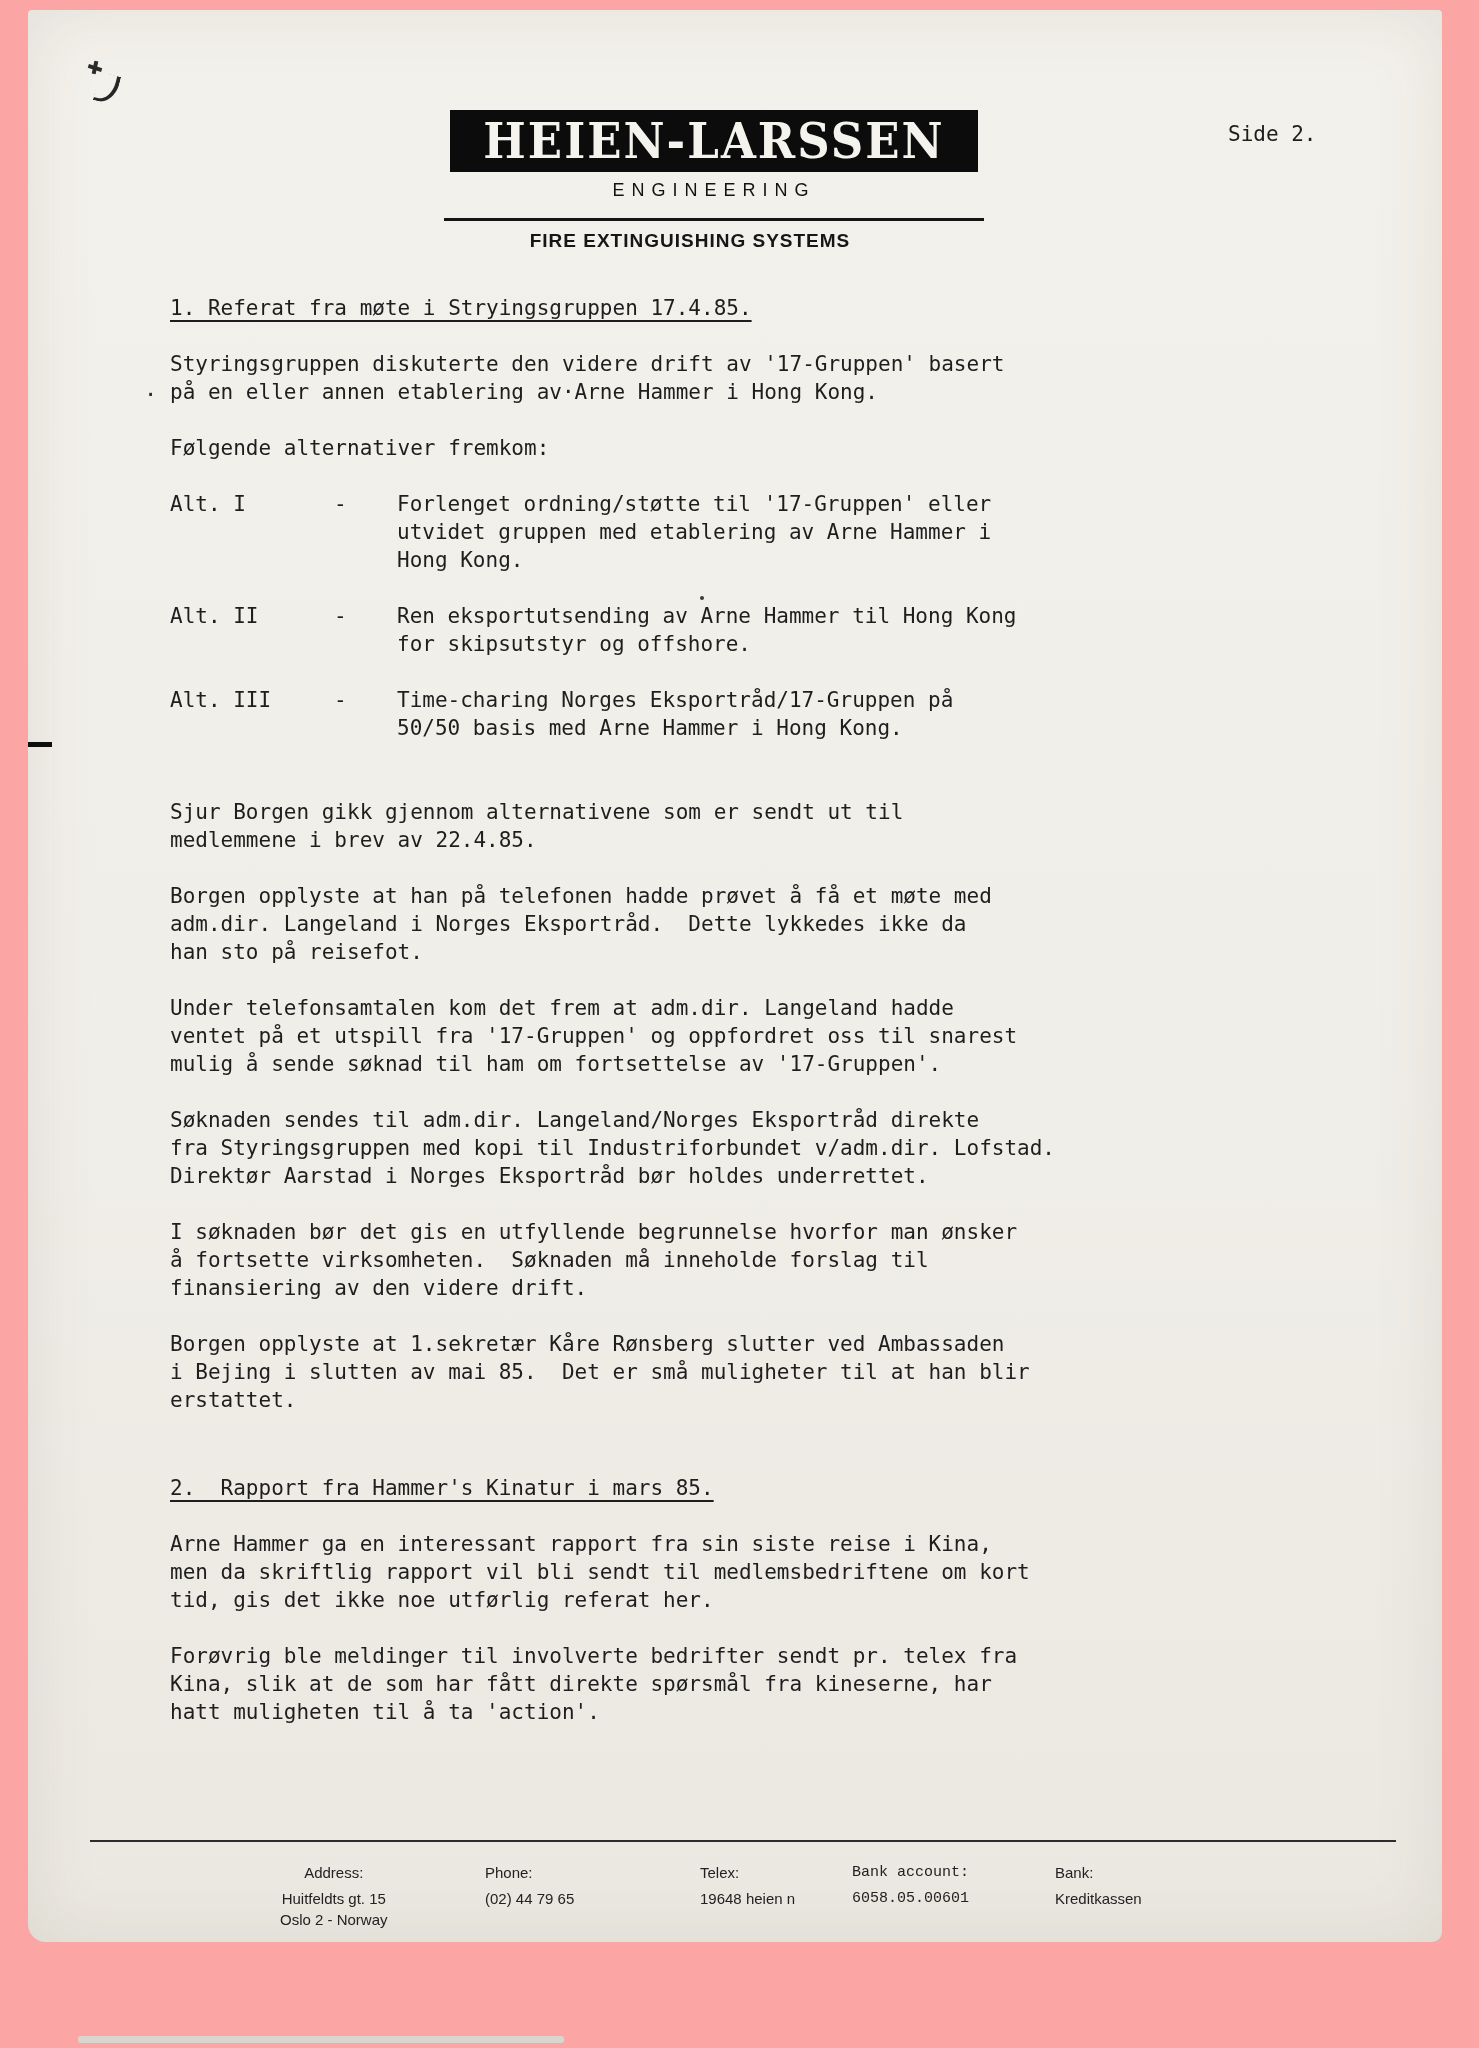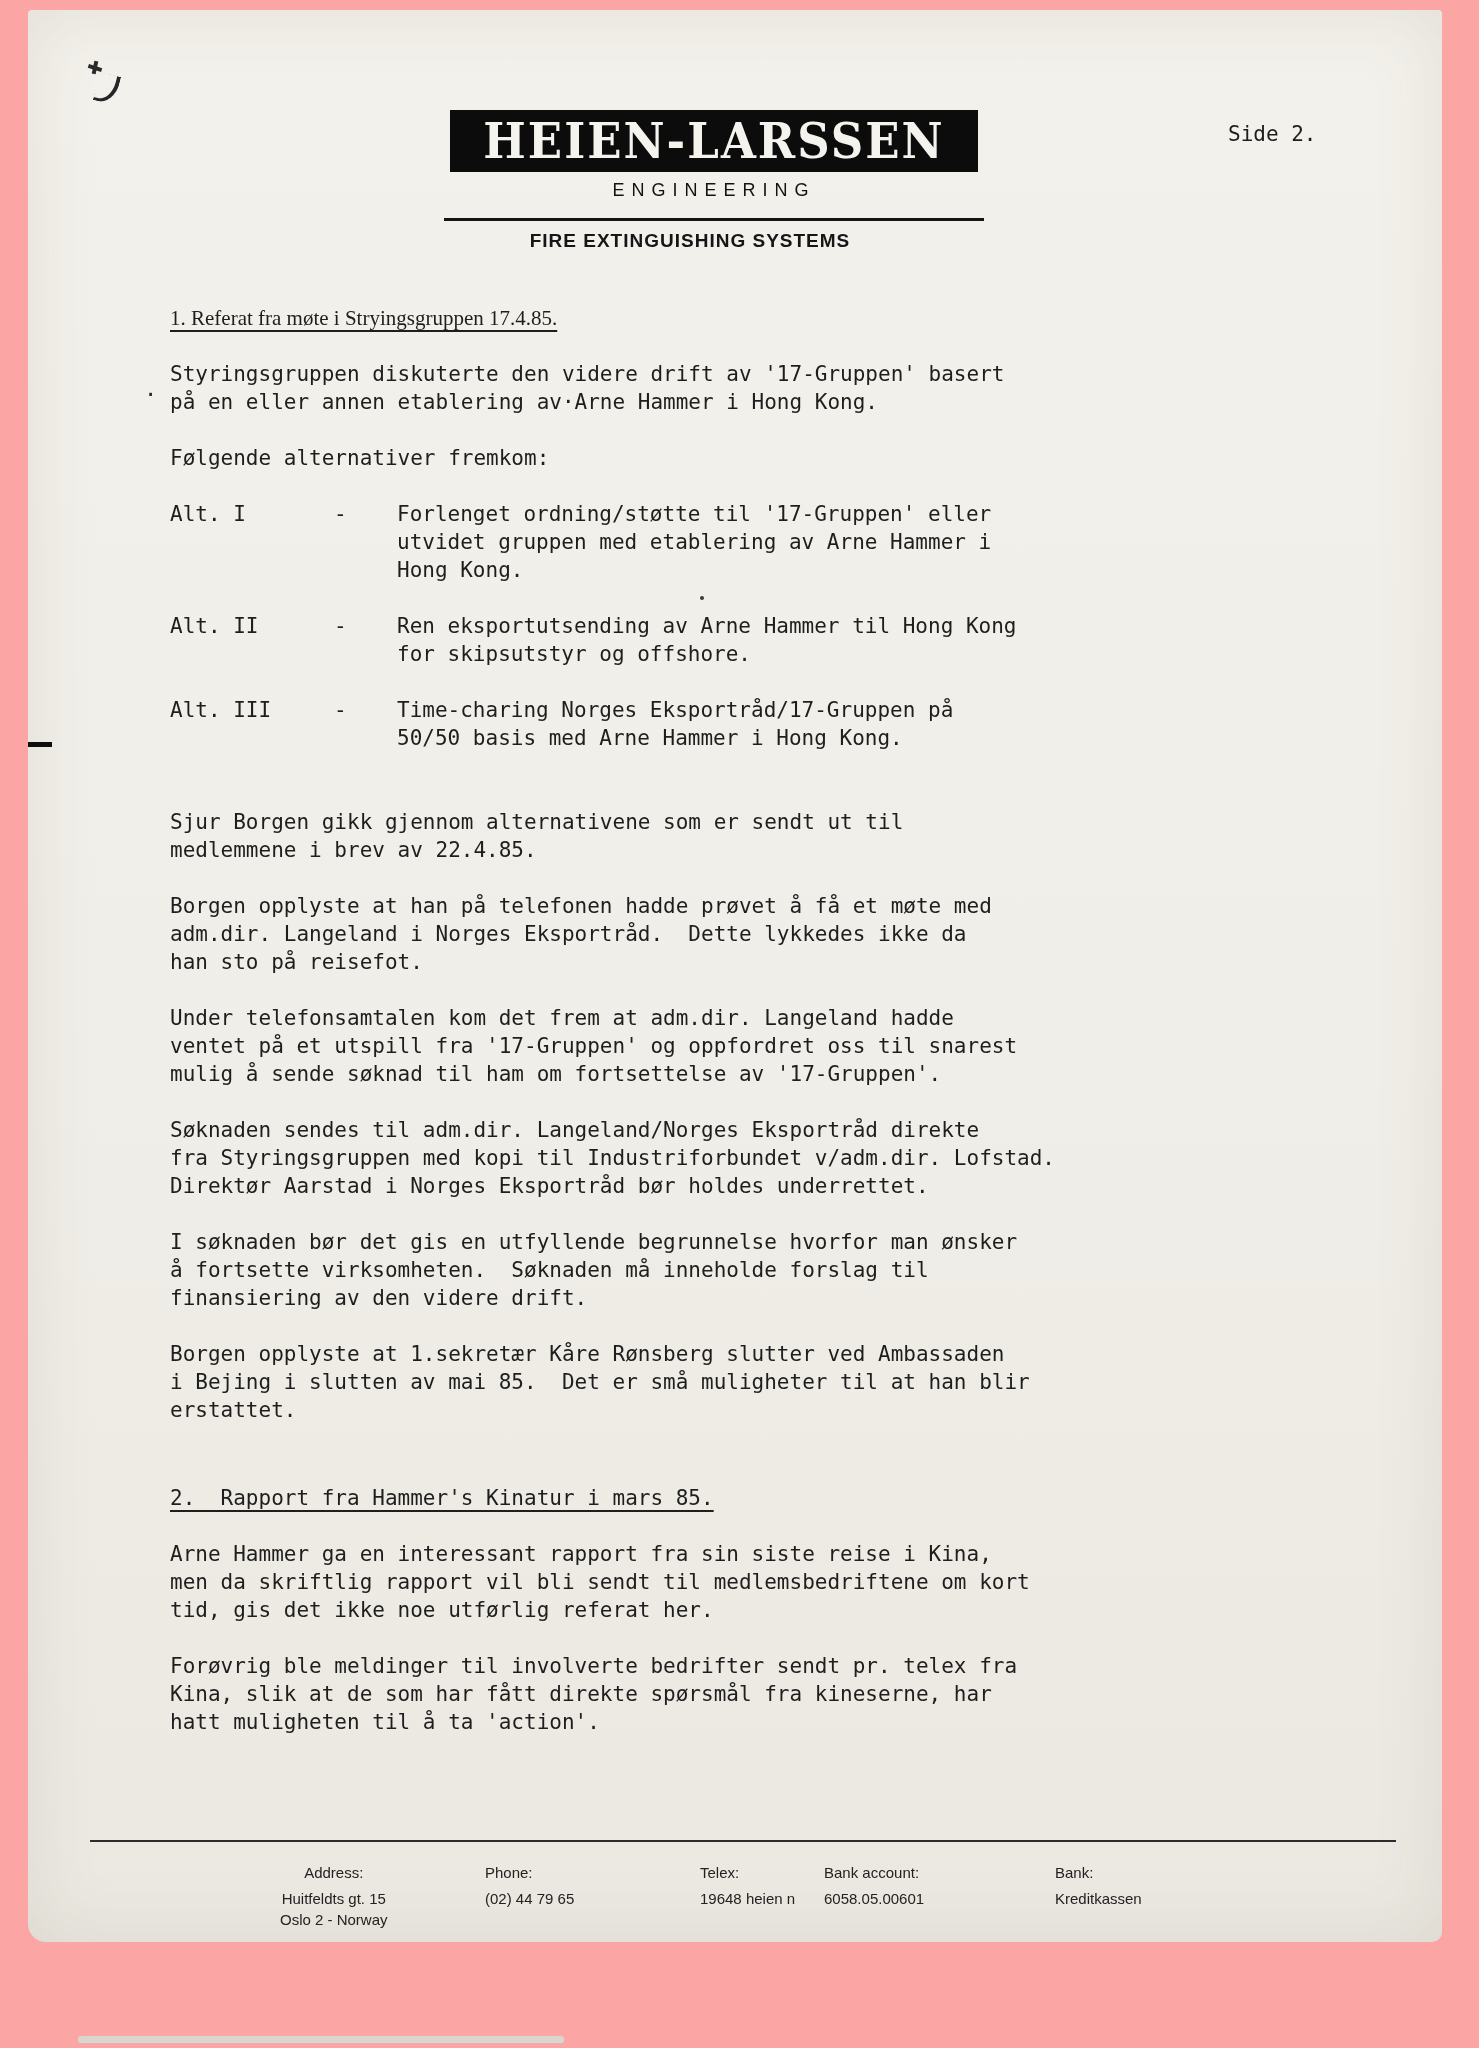--- a/index.html
+++ b/index.html
@@ -60,21 +60,21 @@
   
   .doc-body {
     position: absolute; left: 142px; top: 278px; width: 1120px;
     font-size: 21px; line-height: 28px; color: #1e1e1e;
   }
   .doc-body p, .doc-body h2 {
     margin: 28px 0 0 0;
     font-size: 21px; line-height: 28px; font-weight: 400;
     white-space: pre-wrap;
   }
-  .doc-body h2.first { margin-top: 16px; font-family: Liberation Serif, serif; }
+  .doc-body h2.first { margin-top: 6px; }
   .doc-heading span {
     text-decoration: underline;
     text-underline-offset: 5px;
     text-decoration-thickness: 2px;
   }
   .alt-row { display: flex; margin-top: 28px; }
   .alt-label { width: 164px; flex: 0 0 164px; white-space: pre; }
   .alt-sep { width: 63px; flex: 0 0 63px; }
   .alt-text { white-space: pre-wrap; }
   .gap-double { margin-top: 56px !important; }
@@ -87,21 +87,21 @@
   .footer-col {
     position: absolute; top: 1852px;
     font-family: "Liberation Sans", sans-serif;
     font-size: 15px; line-height: 21px; color: #222;
   }
   .footer-col .f-label { margin-bottom: 5px; }
   .footer-col .f-value { white-space: pre-wrap; }
   .fc-0 { left: 252px; text-align: center; }
   .fc-1 { left: 457px; }
   .fc-2 { left: 672px; }
-  .fc-3 { left: 796px; }
+  .fc-3 { left: 824px; font-family: Liberation Mono, monospace; }
   .fc-4 { left: 1027px; }
   
   .pen-mark { position: absolute; left: 52px; top: 52px; width: 40px; height: 46px; }
   .pen-mark .bar1 {
     position: absolute; left: 8px; top: 4px; width: 14px; height: 4px;
     background: #2a2a2a; transform: rotate(18deg);
   }
   .pen-mark .bar2 {
     position: absolute; left: 13px; top: -1px; width: 4px; height: 13px;
     background: #2a2a2a; transform: rotate(12deg);

